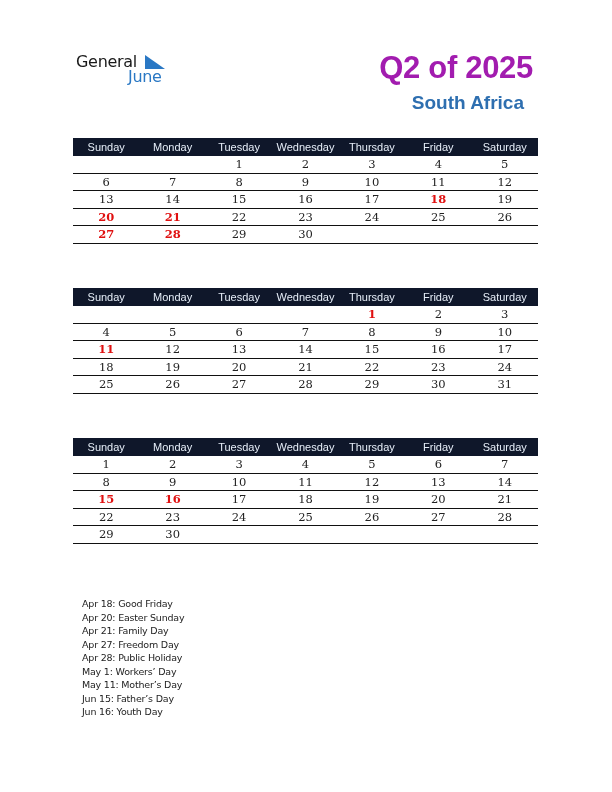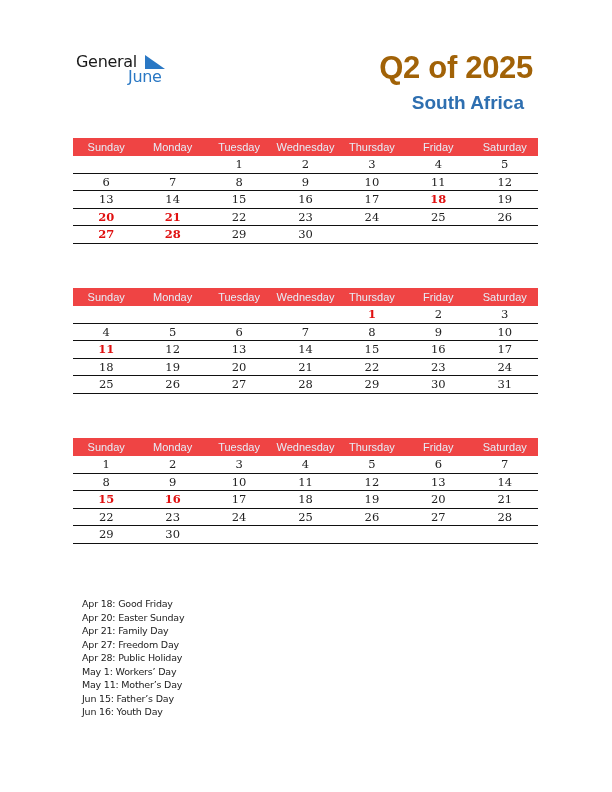--- a/index.html
+++ b/index.html
@@ -1,25 +1,25 @@
 <!DOCTYPE html>
 <html><head>
 <meta charset="utf-8">
 <style>
   html, body { margin: 0; padding: 0; background: #ffffff; }
   body { width: 612px; height: 792px; position: relative; overflow: hidden; font-family: "Liberation Sans", sans-serif; }
   .logo { position: absolute; left: 76px; top: 52px; width: 100px; height: 40px; }
   .logo-general { position: absolute; left: 0; top: 0; font-family: "DejaVu Sans", sans-serif; font-size: 16px; color: #1a1a1a; letter-spacing: -0.3px; }
   .logo-blue { position: absolute; left: 52px; top: 15px; font-family: "DejaVu Sans", sans-serif; font-size: 16px; color: #2a78c4; letter-spacing: -0.3px; }
   .logo-tri { position: absolute; left: 69px; top: 3px; width: 0; height: 0; border-left: 20px solid #2a78c4; border-top: 14px solid transparent; border-bottom: 0 solid transparent; }
-  .title { position: absolute; right: 79px; top: 50px; font-size: 31px; font-weight: bold; color: #a16207; text-align: right; letter-spacing: -0.3px; }
+  .title { position: absolute; right: 79px; top: 50px; font-size: 31px; font-weight: bold; color: #a21caf; text-align: right; letter-spacing: -0.3px; }
   .subtitle { position: absolute; right: 88px; top: 92px; font-size: 19px; font-weight: bold; color: #2e6fb0; text-align: right; }
   .month { position: absolute; left: 73px; width: 465px; }
   .month-title { text-align: center; font-size: 15px; color: #111; height: 18px; line-height: 18px; margin-bottom: 5px; }
-  .cal-head { display: flex; background: #ef4444; height: 18px; }
+  .cal-head { display: flex; background: #0f172a; height: 18px; }
   .cal-head span { flex: 1; text-align: center; color: #e6eef8; font-size: 11px; line-height: 18px; font-family: "Liberation Sans", sans-serif; }
   .cal-row { display: flex; height: 16.5px; border-bottom: 1.5px solid #111; }
   .cal-row span { flex: 1; text-align: center; font-family: "DejaVu Serif", serif; font-size: 11.5px; line-height: 17px; color: #222; }
   .cal-row span.hol { color: #e01010; font-weight: bold; }
   .holidays { position: absolute; left: 82px; top: 597px; }
   .holidays div { font-size: 9.5px; line-height: 13.5px; color: #222; font-family: "DejaVu Sans", sans-serif; letter-spacing: -0.2px; }
 </style>
 </head>
 <body>
 

